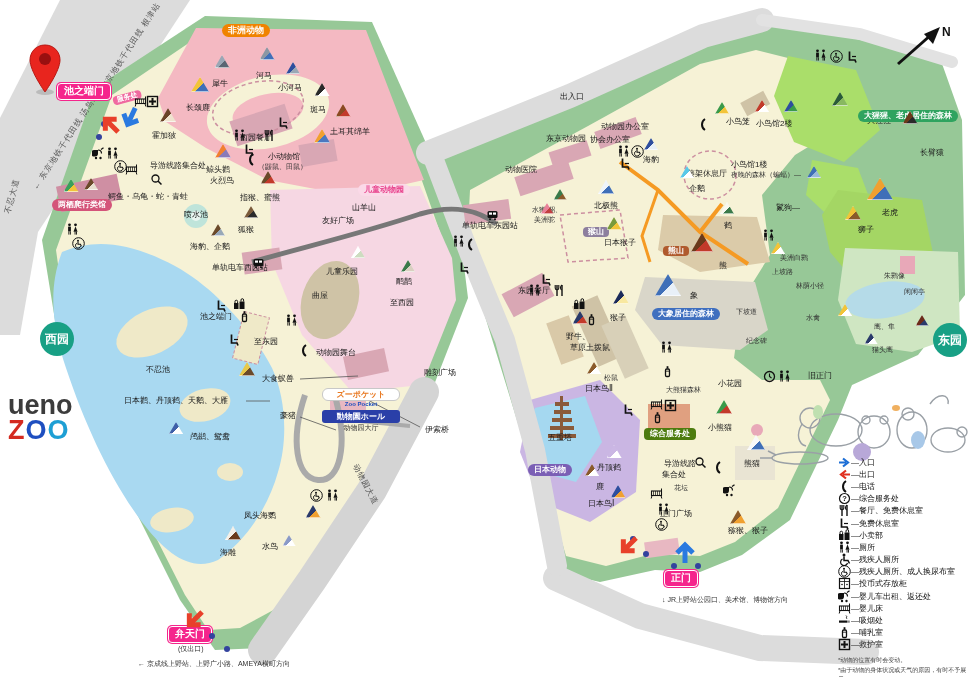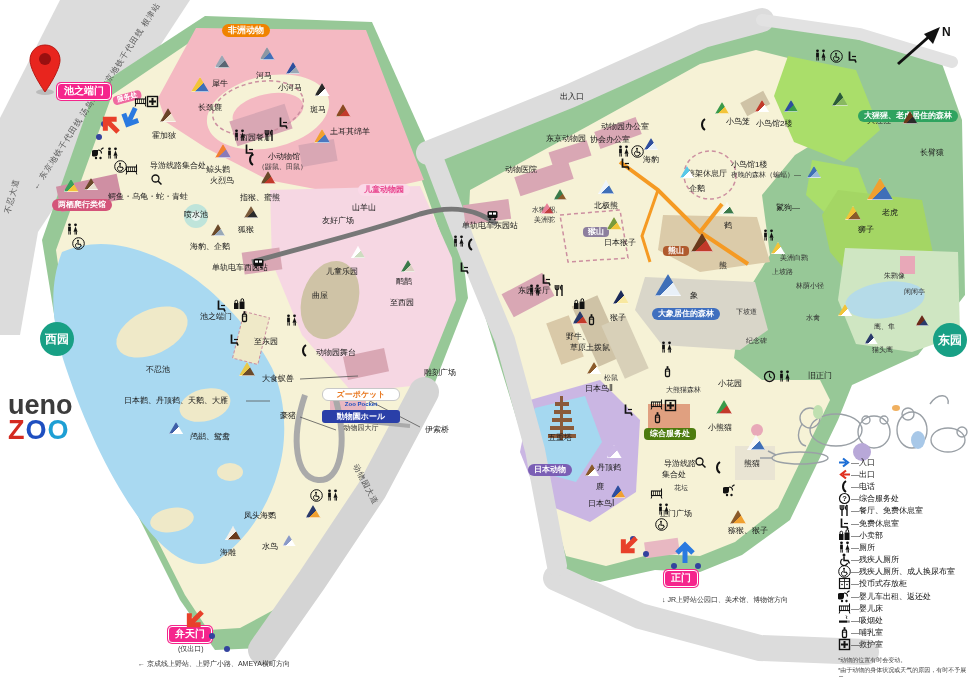--- a/index.html
+++ b/index.html
@@ -354,21 +354,21 @@
         <div>*由于动物的身体状况或天气的原因，有时不予展示。</div>
       </div>
     </div>
 <div class="street" style="left: 30px; top: 186px; transform: rotate(-57deg);">← 东京地铁千代田线  汤岛站</div>
     <div class="street" style="left: 98px; top: 86px; transform: rotate(-57deg);">东京地铁千代田线  根津站 →</div>
     <div class="street" style="left: 2px; top: 212px; transform: rotate(-75deg);">不忍大道</div>
     <div class="street" style="left: 360px; top: 462px; transform: rotate(62deg);">动物园大道</div>
     <div class="lbl" style="left: 212px; top: 80px;">犀牛</div>
     <div class="lbl" style="left: 256px; top: 72px;">河马</div>
     <div class="lbl" style="left: 278px; top: 84px;">小河马</div>
-    <div class="lbl" style="left: 186px; top: 104px; margin-left: 12px;">长颈鹿</div>
+    <div class="lbl" style="left: 186px; top: 104px;">长颈鹿</div>
     <div class="lbl" style="left: 152px; top: 132px;">霍加狓</div>
     <div class="lbl" style="left: 310px; top: 106px;">斑马</div>
     <div class="lbl" style="left: 330px; top: 128px;">土耳其绵羊</div>
     <div class="lbl" style="left: 240px; top: 134px;">西园餐厅</div>
     <div class="lbl" style="left: 150px; top: 162px;">导游线路集合处</div>
     <div class="lbl" style="left: 268px; top: 153px;">小动物馆</div>
     <div class="lbl tiny" style="left: 258px; top: 163px;">（鼹鼠、田鼠）</div>
     <div class="lbl" style="left: 206px; top: 166px;">鲸头鹳</div>
     <div class="lbl" style="left: 210px; top: 177px;">火烈鸟</div>
     <div class="lbl" style="left: 240px; top: 194px;">指猴、蜜熊</div>

